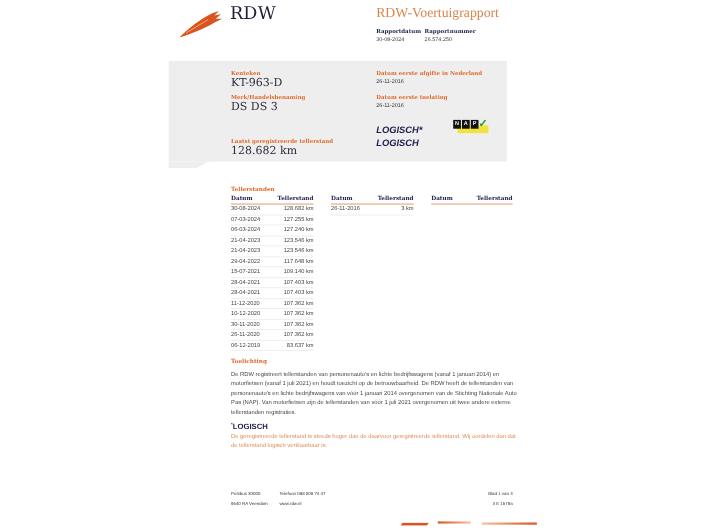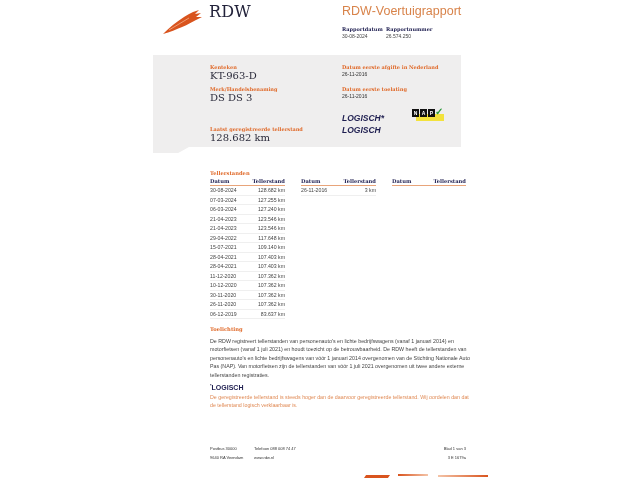--- a/index.html
+++ b/index.html
@@ -4,21 +4,21 @@
 <style>
   * { box-sizing: border-box; margin: 0; padding: 0; }
   html, body { width: 640px; height: 480px; background: #ffffff; overflow: hidden; }
   body { position: relative; font-family: "Liberation Sans", sans-serif; color: #333; }
 
   .page { position: absolute; left: 0; top: 0; width: 640px; height: 448px; }
 
   
   .logo { position: absolute; left: 163px; top: 8px; width: 40px; height: 26px; }
   .brand { position: absolute; left: 209px; top: 2px; font-family: "DejaVu Serif", serif; font-size: 16px; color: #22223a; letter-spacing: 0.2px; }
-  .report-title { position: absolute; left: 342px; top: 4px; font-family: Liberation Sans, sans-serif; font-size: 12.5px; color: #d8834a; }
+  .report-title { position: absolute; left: 342px; top: 4px; font-family: Liberation Serif, serif; font-size: 12.5px; color: #d8834a; }
   .meta { position: absolute; top: 26px; font-size: 5px; line-height: 7px; }
   .meta .lbl { color: #1e1e50; font-weight: bold; font-family: "DejaVu Serif", serif; }
   .meta .val { color: #444; }
   .meta-date { left: 342px; }
   .meta-num { left: 386px; }
 
   
   .panel { position: absolute; left: 153px; top: 55px; width: 308px; height: 92px; background: #efeeee;
            clip-path: polygon(0 0, 100% 0, 100% 100%, 14% 100%, 11% 108%, 0 108%); }
   .panel-ext { position: absolute; left: 153px; top: 147px; width: 36px; height: 6px; background: #efeeee;

